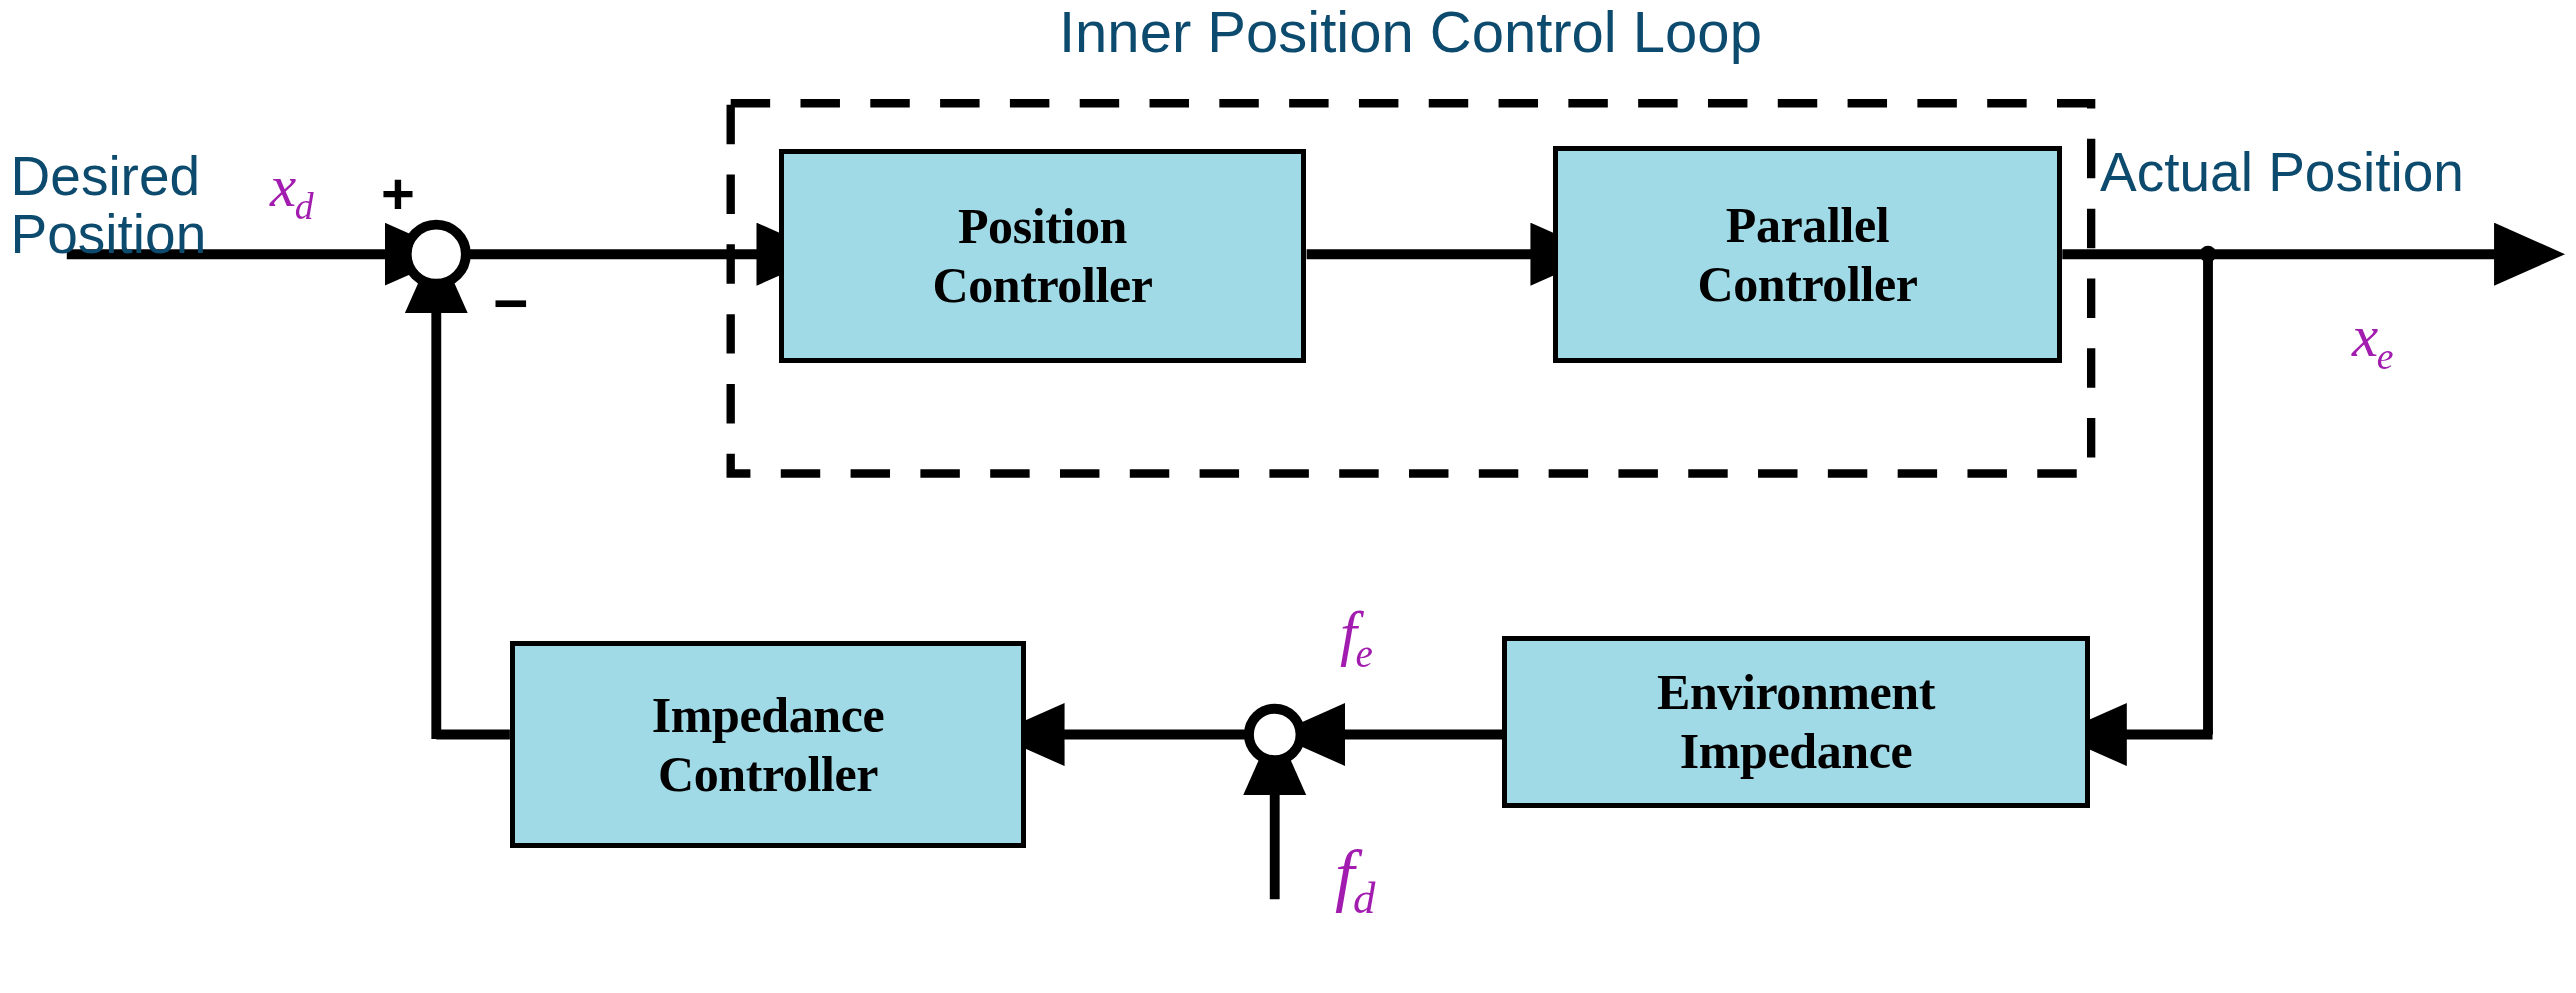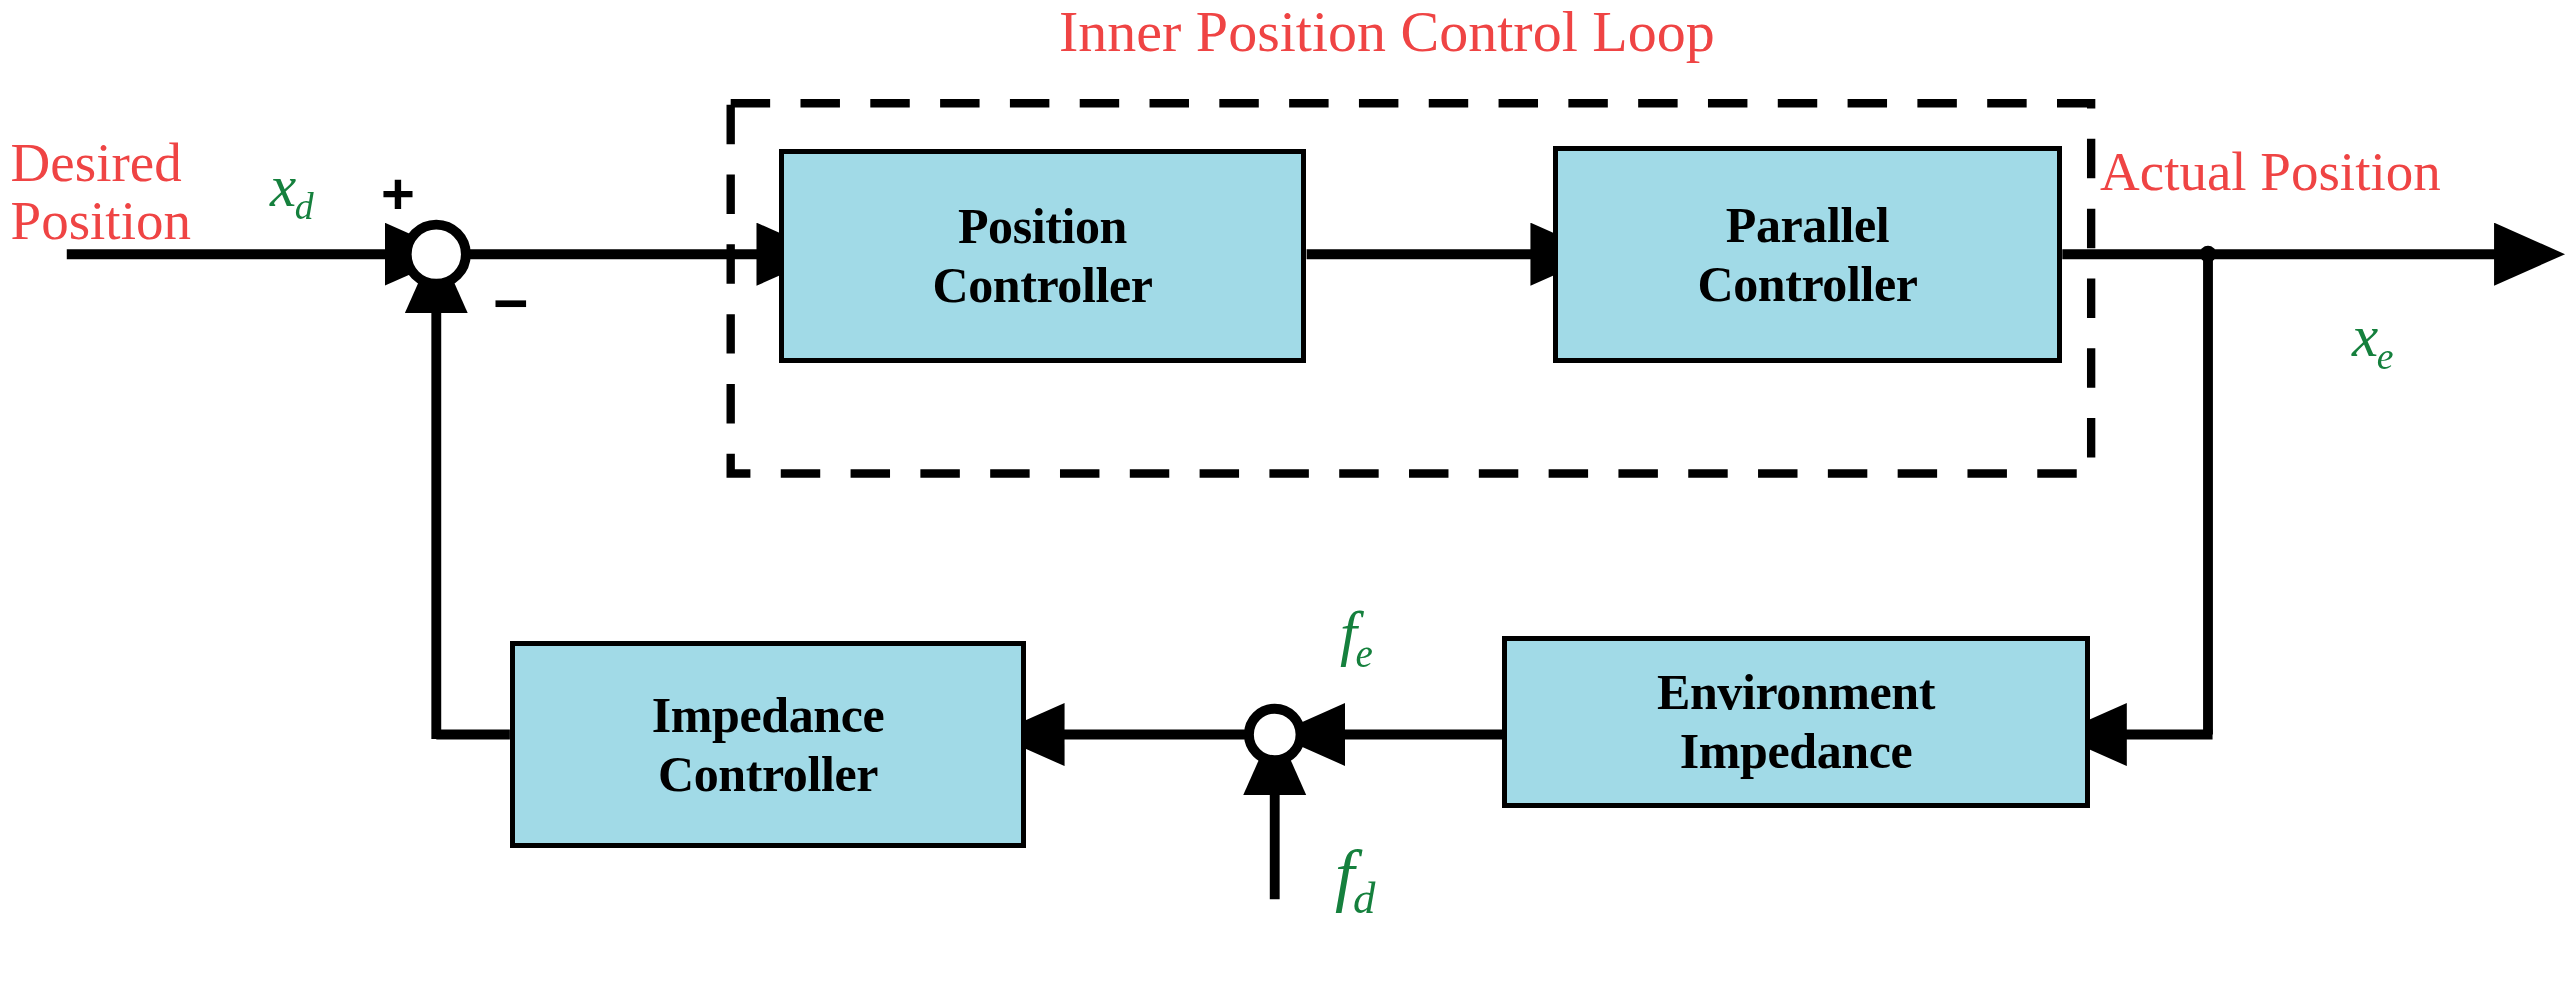--- a/index.html
+++ b/index.html
@@ -7,27 +7,27 @@
   body{font-family:"Liberation Serif","DejaVu Serif",serif;}
   #stage{position:relative;width:2576px;height:994px;background:#ffffff;overflow:hidden;}
   svg#wires{position:absolute;left:0;top:0;width:2576px;height:994px;}
 
   .blk{position:absolute;background:#a1dae7;border:5.3px solid #000000;box-sizing:border-box;
        display:flex;flex-direction:column;align-items:center;justify-content:center;
        font-family:"Liberation Serif","DejaVu Serif",serif;font-weight:bold;color:#000;
        font-size:50px;line-height:1.18;letter-spacing:-0.4px;}
   .blk span{display:block;white-space:nowrap;}
 
-  .lbl{position:absolute;font-family:Liberation Serif, serif;
-       color:#ef4444;white-space:nowrap;line-height:1.02;}
+  .lbl{position:absolute;font-family:Liberation Sans, sans-serif;
+       color:#0c4a6e;white-space:nowrap;line-height:1.02;}
   .lbl.plain{font-size:55px;}
   .lbl.title{font-size:58px;}
   .lbl.twoline{font-size:55px;line-height:1.05;}
   .sym{position:absolute;font-family:"Liberation Serif","DejaVu Serif",serif;
-       font-style:italic;color:#15803d;white-space:nowrap;}
+       font-style:italic;color:#a21caf;white-space:nowrap;}
   .sym .sub{font-size:0.64em;font-style:italic;vertical-align:sub;margin-left:-1.5px;}
   .opsign{position:absolute;font-family:"Liberation Sans","DejaVu Sans",sans-serif;
           font-weight:bold;color:#000;line-height:1;}
 </style>
 </head>
 <body>
 
 <div id="stage">
 
   <svg id="wires" viewBox="0 0 3395 1310">
@@ -91,21 +91,21 @@
     <span>Controller</span>
   </div>
 
   <div class="blk" style="left:1502px;top:636px;width:588px;height:172px;">
     <span>Environment</span>
     <span>Impedance</span>
   </div>
 
   <div class="lbl title" style="left:1059px;top:1.5px;">Inner Position Control Loop</div>
 
-  <div class="lbl twoline" style="left:10.6px;top:134px;">
+  <div class="lbl twoline" style="left:10.6px;top:148px;">
     <div>Desired</div>
     <div>Position</div>
   </div>
 
   <div class="sym" style="left:270px;top:152px;font-size:59px;">
     <span>x</span><span class="sub">d</span>
   </div>
 
   <div class="opsign" style="left:381px;top:165px;font-size:58px;">+</div>
 

